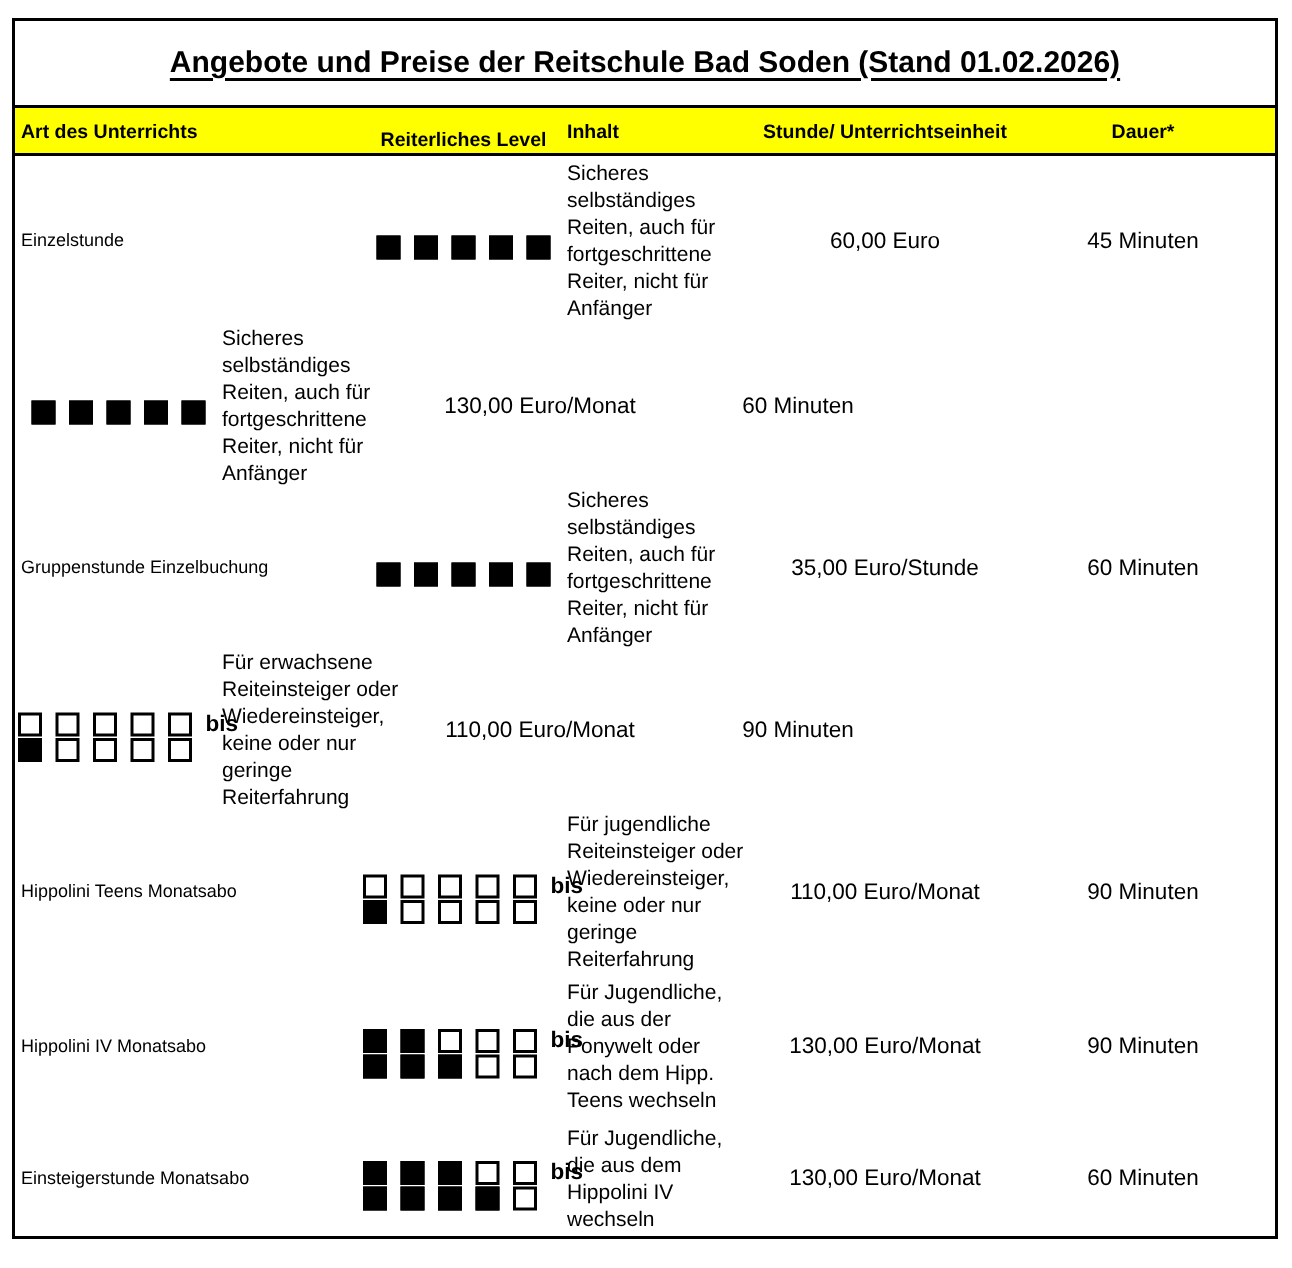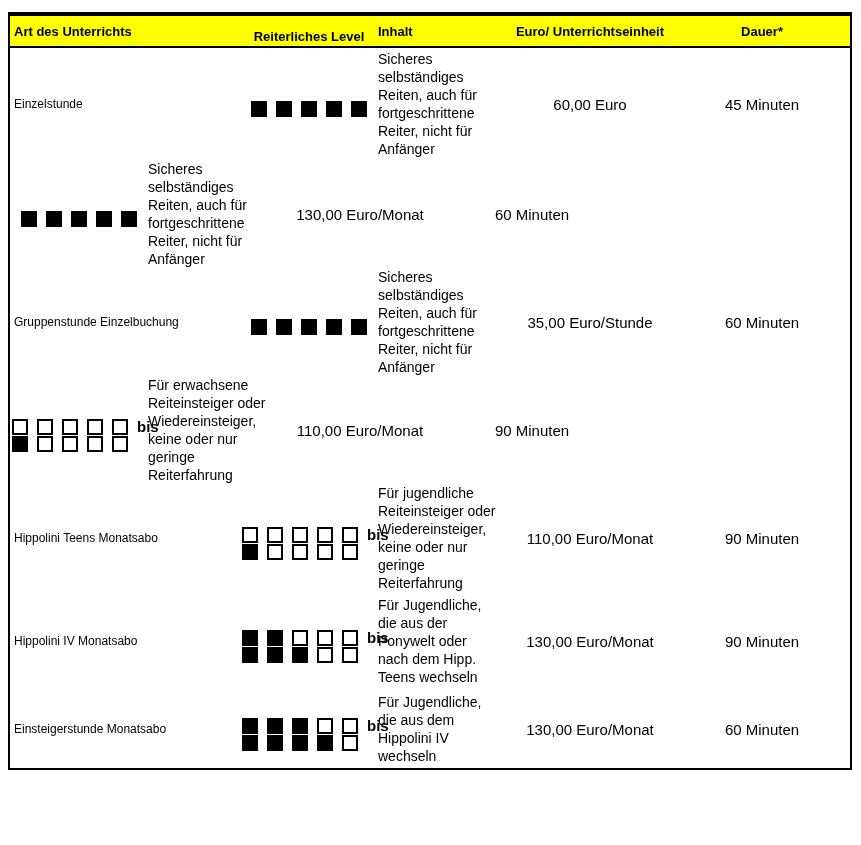--- a/index.html
+++ b/index.html
@@ -45,25 +45,28 @@
     width:16px; height:16px; display:inline-block;
     border:2px solid var(--border,#000); background:#fff; flex:0 0 auto;
   }
   .sq.filled { background:var(--border,#000); }
   .bis { font-weight:bold; font-size:15px; margin-left:0px; line-height:16px; }
 </style>
 </head>
 <body>
 
 <div class="frame">
+  <div class="title-band">
+    <div class="title">Angebote und Preise der Reitschule Bad Soden (Stand 01.02.2026)</div>
+  </div>
   <div class="head-row" id="head-row">
       <div class="c1">Art des Unterrichts</div>
       <div class="c2">Reiterliches Level</div>
       <div class="c3">Inhalt</div>
-      <div class="c4">Euro/ Unterrichtseinheit</div>
+      <div class="c4">Stunde/ Unterrichtseinheit</div>
       <div class="c5">Dauer*</div>
     </div>
   <div id="body-rows">
       <div class="row" style="min-height: 112px;">
         <div class="c1"><span>Einzelstunde</span></div>
         <div class="c2">
           <div class="level single">
             <div class="sq-row">
               <span class="sq filled"></span>
               <span class="sq filled"></span>

